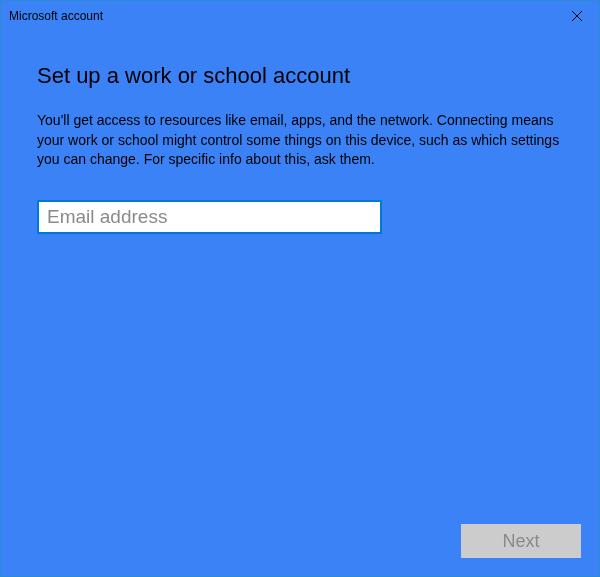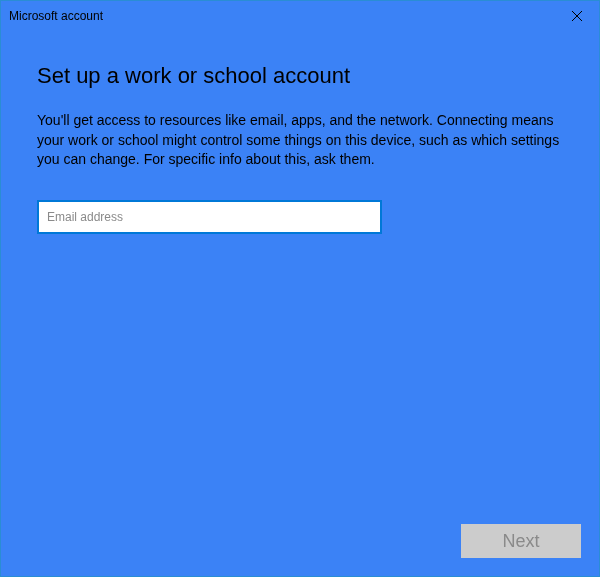--- a/index.html
+++ b/index.html
@@ -54,21 +54,21 @@
       font-size: 14px;
       color: #000;
       line-height: 1.4;
       margin-bottom: 30px;
     }
     .email-input {
       width: 345px;
       height: 34px;
       border: 2px solid #0078d7;
       padding: 12px 8px;
-      font-size: 12px;
+      font-size: 19px;
       font-family: inherit;
       outline: none;
       color: #000;
     }
     .email-input::placeholder {
       color: #8a8a8a;
     }
     .footer {
       padding: 0 18px 18px 0;
       display: flex;

